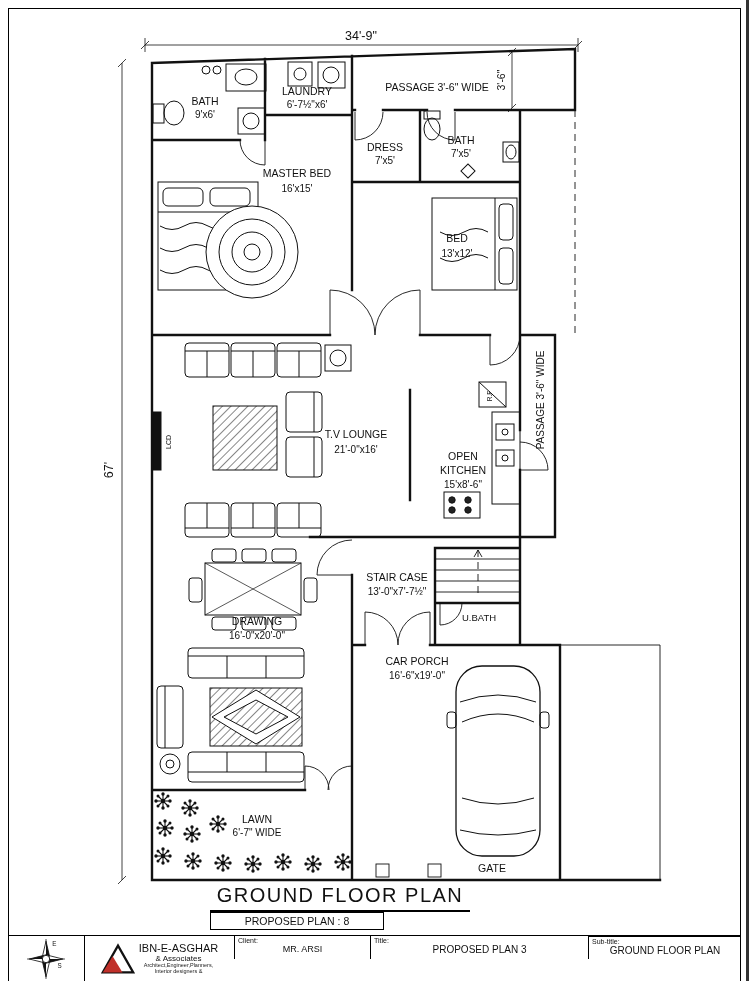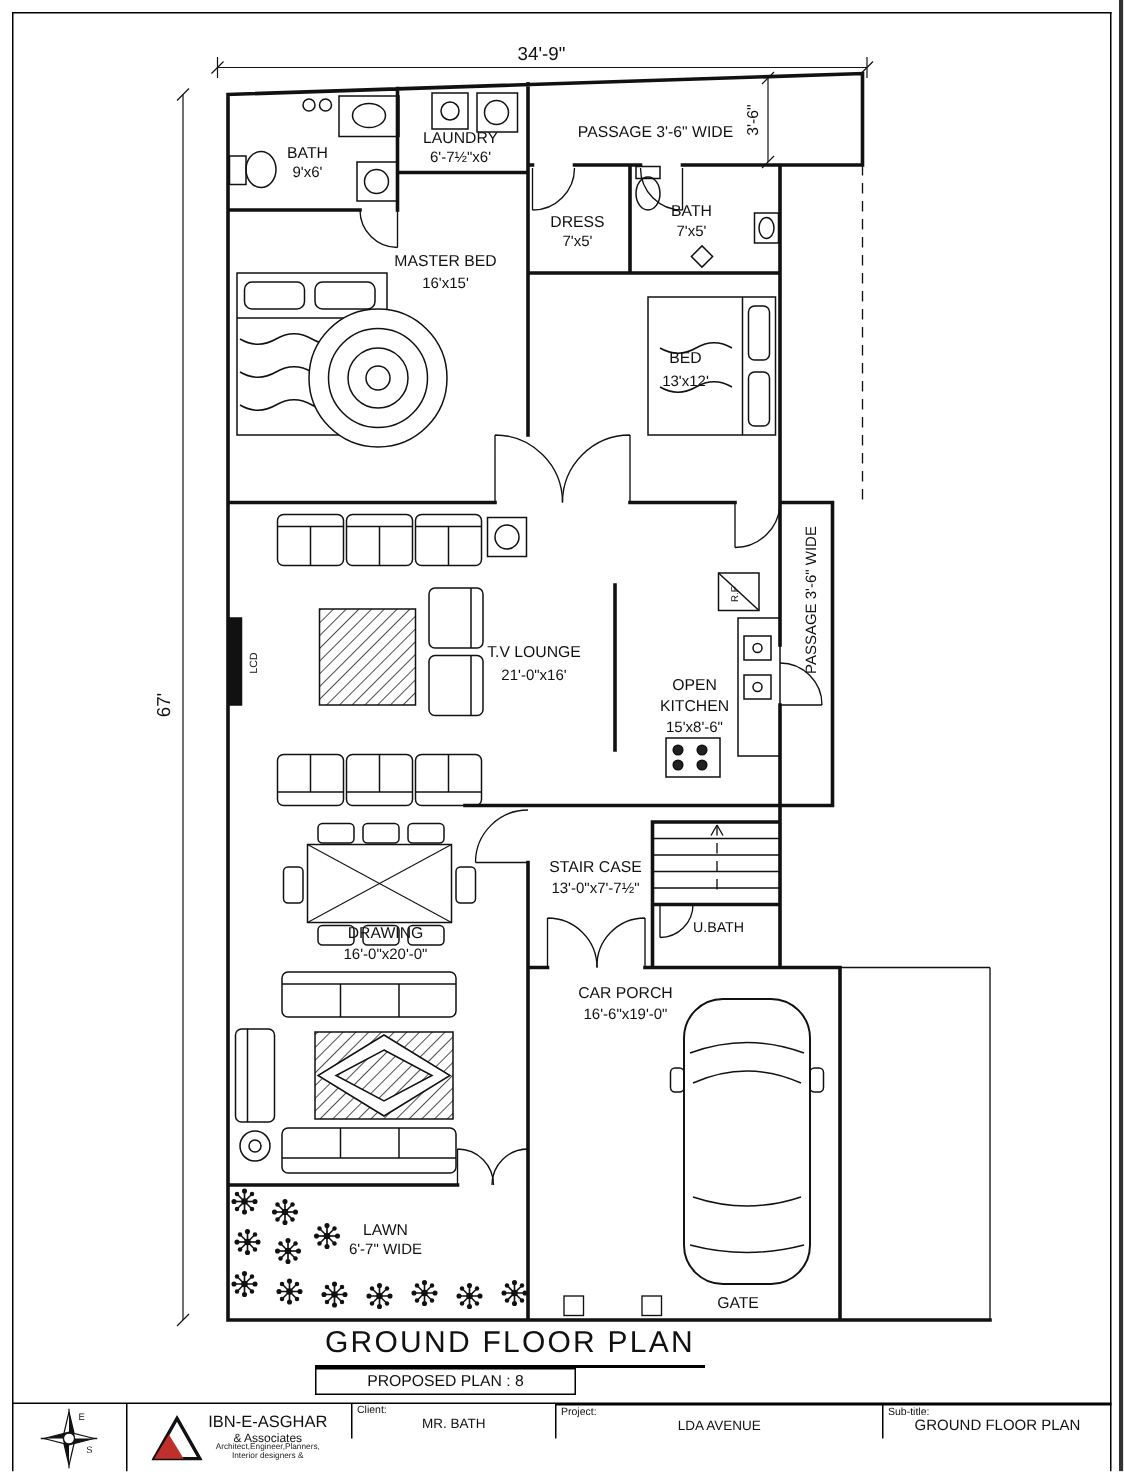--- a/index.html
+++ b/index.html
@@ -343,25 +343,25 @@
       </svg>
       <div class="firm-text">
         <div class="firm-name">IBN-E-ASGHAR</div>
         <div class="firm-sub">&amp; Associates</div>
         <div class="firm-desc">Architect,Engineer,Planners,</div>
         <div class="firm-desc">Interior designers &amp;</div>
       </div>
     </div>
     <div class="tb-cell">
       <span class="tb-label">Client:</span>
-      <div class="tb-value small">MR. BATH</div>
-    </div>
-    <div class="tb-cell row2">
-      <span class="tb-label">Project:</span>
-      <div class="tb-value small">LDA AVENUE</div>
+      <div class="tb-value small">MR. ARSI</div>
+    </div>
+    <div class="tb-cell">
+      <span class="tb-label">Title:</span>
+      <div class="tb-value">PROPOSED PLAN 3</div>
     </div>
     <div class="tb-cell row2">
       <span class="tb-label">Sub-title:</span>
       <div class="tb-value">GROUND FLOOR PLAN</div>
     </div>
   </div>
 
   <div id="page-edge"></div>
 </div>
 

